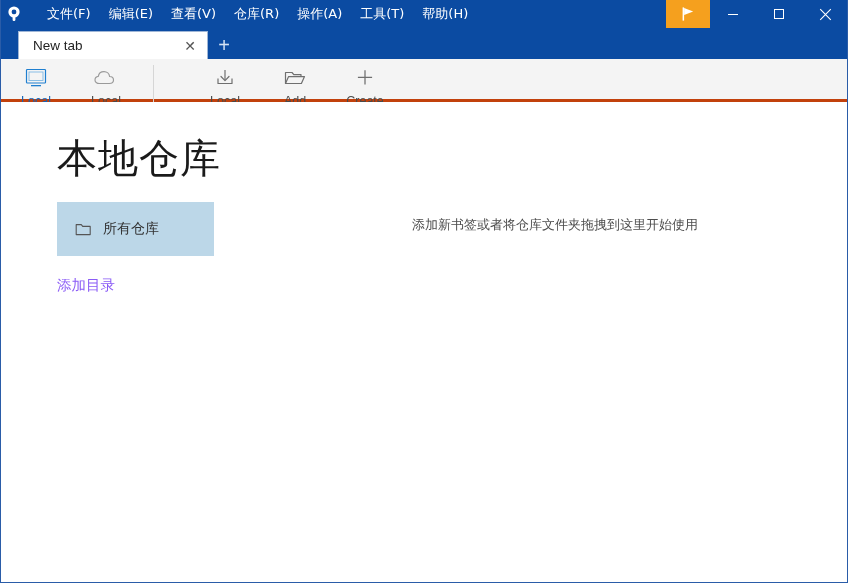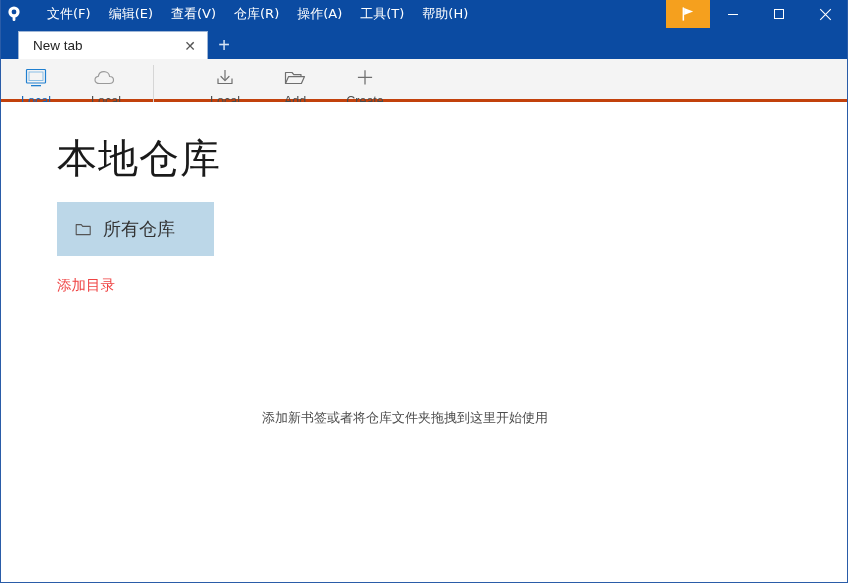--- a/index.html
+++ b/index.html
@@ -191,21 +191,20 @@
     margin: 6px 12px 0 12px;
   }
   .tb-gap { width: 24px; }
 
   
   .content {
     position: relative;
     height: 465px;
     background: #ffffff;
     display: flex;
-    flex-direction: column;
   }
   .left-pane {
     width: 300px;
     padding: 34px 0 0 56px;
     box-sizing: border-box;
   }
   .page-title {
     font-size: 40px;
     color: #1a1a1a;
     font-weight: normal;
@@ -223,29 +222,29 @@
     padding-left: 18px;
     box-sizing: border-box;
     cursor: pointer;
   }
   .repo-item .folder-ico {
     margin-right: 11px;
     display: flex;
     align-items: center;
   }
   .repo-item-label {
-    font-size: 18px;
+    font-size: 14px;
     color: #333333;
     font-family: "DejaVu Sans", "Liberation Sans", sans-serif;
   }
   .add-dir-link {
     display: inline-block;
     margin-top: 20px;
     font-size: 14.5px;
-    color: #ef4444;
+    color: #8b5cf6;
     cursor: pointer;
     font-family: "DejaVu Sans", "Liberation Sans", sans-serif;
   }
 
   .right-pane {
     flex: 1;
     position: relative;
   }
   .drop-hint {
     position: absolute;

